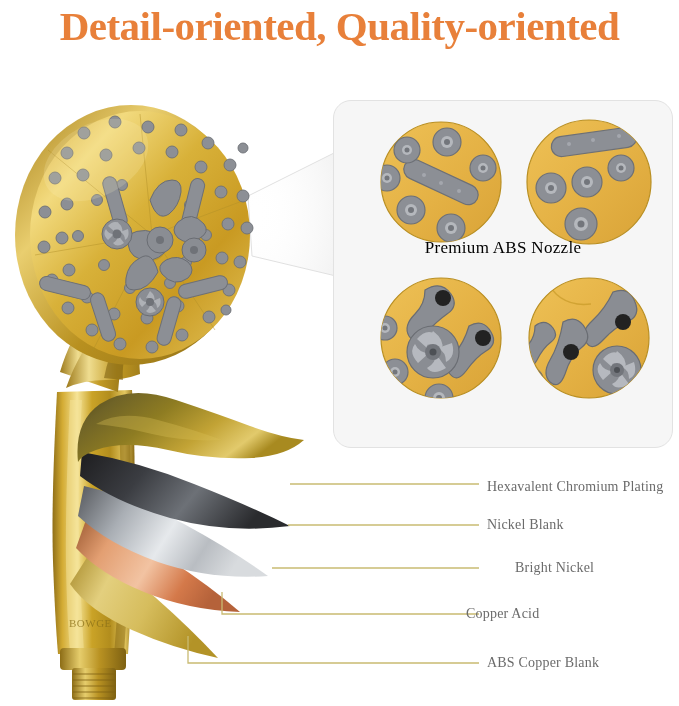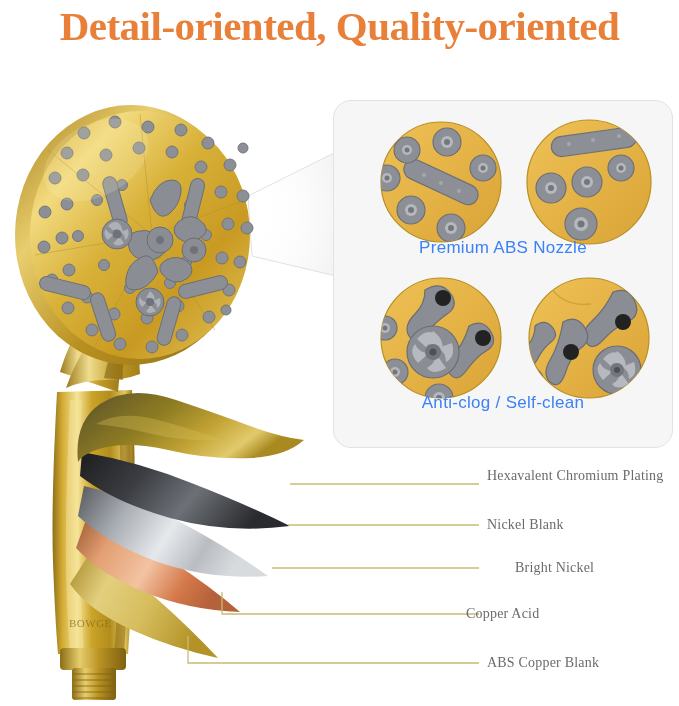--- a/index.html
+++ b/index.html
@@ -33,23 +33,23 @@
     width:340px;height:348px;
     background:#f6f6f6;
     border:1px solid #e2e2e2;
     border-radius:18px;
     box-sizing:border-box;
   }
   .callout-caption{
     position:absolute;
     width:340px;left:333px;
     text-align:center;
-    font-family:Liberation Sans, sans-serif;
+    font-family:Liberation Serif, serif;
     font-size:17px;
-    color:#3b82f6;
+    color:#000000;
     letter-spacing:0.3px;
   }
   .cap1{top:238px;}
   .cap2{top:393px;}
 
   .nozzle-circle{position:absolute;}
 
   
   .lead-label{
     position:absolute;
@@ -519,31 +519,30 @@
       </g>
       <g transform="translate(4,104)">
           <circle r="12" fill="#8c8f95" stroke="#6d7076" stroke-width="1.2"></circle>
           <circle r="5" fill="#b5b8bd"></circle>
           <circle r="2.5" fill="#73767c"></circle>
         </g>
     </g>
   </svg>
 
   <div class="callout-caption cap1">Premium ABS Nozzle</div>
-  <div class="callout-caption cap2">Anti-clog / Self-clean</div>
 
   <svg class="lines-layer" viewBox="0 0 679 706" width="679" height="706" xmlns="http://www.w3.org/2000/svg">
     <g stroke="#c9bb72" stroke-width="1.3" fill="none">
       <line x1="290" y1="484" x2="479" y2="484"></line>
       <line x1="288" y1="525" x2="479" y2="525"></line>
       <line x1="272" y1="568" x2="479" y2="568"></line>
       <path d="M222 592 L222 614 L479 614"></path>
       <path d="M188 636 L188 663 L479 663"></path>
     </g>
   </svg>
 
-  <div class="lead-label" style="left:487px;top:468px;">Hexavalent Chromium Plating</div>
+  <div class="lead-label" style="left:487px;top:479px;">Hexavalent Chromium Plating</div>
   <div class="lead-label" style="left:487px;top:517px;">Nickel Blank</div>
   <div class="lead-label" style="left:487px;top:560px;margin-left:28px;">Bright Nickel</div>
   <div class="lead-label" style="left:466px;top:606px;">Copper Acid</div>
   <div class="lead-label" style="left:487px;top:655px;">ABS Copper Blank</div>
 
 </div>
 
 </body></html>

